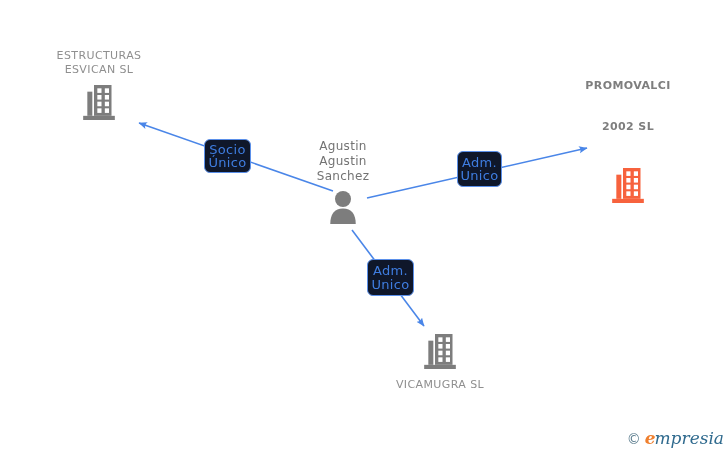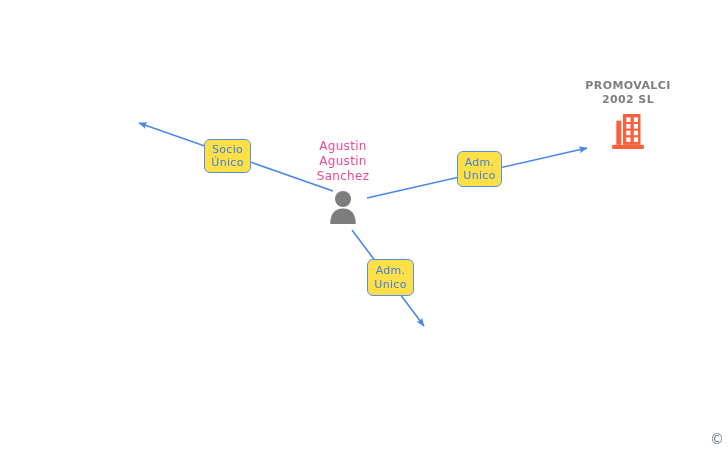--- a/index.html
+++ b/index.html
@@ -4,27 +4,27 @@
 <style>
   html,body{margin:0;padding:0;background:#ffffff;}
   .canvas{
     position:relative;width:728px;height:450px;background:#ffffff;overflow:hidden;
     font-family:"DejaVu Sans","Liberation Sans",sans-serif;
   }
   svg.connectors{position:absolute;left:0;top:0;width:728px;height:450px;}
   .node{position:absolute;display:flex;flex-direction:column;align-items:center;text-align:center;}
   .company-label{font-size:11px;line-height:14px;color:#8f8f8f;letter-spacing:.4px;white-space:nowrap;}
   .company-label.bold{font-weight:bold;color:#7e7e7e;}
-  .person-label{font-size:12px;line-height:15px;color:#ec4899;letter-spacing:.3px;white-space:nowrap;}
+  .person-label{font-size:12px;line-height:15px;color:#737373;letter-spacing:.3px;white-space:nowrap;}
   .icon-building{margin-top:8px;}
   .fill-gray{fill:#7d7d7d;}
   .fill-orange{fill:#f7623d;}
   .rel-box{
-    position:absolute;background:#fde047;border:1.5px solid #5b90ea;border-radius:6px;
-    color:#3f7de0;font-size:11px;line-height:13.5px;letter-spacing:.3px;
+    position:absolute;background:#0f172a;border:1.5px solid #5b90ea;border-radius:6px;
+    color:#3f7de0;font-size:13px;line-height:13.5px;letter-spacing:.3px;
     display:flex;align-items:center;justify-content:center;text-align:center;
     box-sizing:border-box;padding:2px;
   }
   .footer-logo{
     position:absolute;right:4px;bottom:3px;display:flex;align-items:baseline;gap:4px;
     text-decoration:none;cursor:pointer;
   }
   .copy-sym{font-size:14px;color:#5e7f90;}
   .brand{font-family:"DejaVu Serif","Liberation Serif",serif;font-style:italic;font-size:17px;line-height:17px;}
   .brand-e{color:#ef7f2e;font-weight:bold;}
@@ -39,22 +39,43 @@
     <defs>
       <marker id="arrowhead" markerWidth="10" markerHeight="8" refX="8" refY="3.5" orient="auto" markerUnits="userSpaceOnUse">
         <path d="M0,0 Q2.6,3.5 0,7 L8.5,3.5 Z" fill="#4a86e8"></path>
       </marker>
     </defs>
     <line x1="333" y1="191" x2="139" y2="123" stroke="#4a86e8" stroke-width="1.6" marker-end="url(#arrowhead)"></line>
     <line x1="367" y1="198" x2="587" y2="148" stroke="#4a86e8" stroke-width="1.6" marker-end="url(#arrowhead)"></line>
     <line x1="352" y1="230" x2="424" y2="326" stroke="#4a86e8" stroke-width="1.6" marker-end="url(#arrowhead)"></line>
   </svg>
 
+  <div class="node" style="left:24px;top:49px;width:150px;">
+    <div class="company-label">ESTRUCTURAS</div>
+    <div class="company-label">ESVICAN SL</div>
+    <svg class="icon-building" width="32" height="35" viewBox="0 0 38 42">
+      <g class="fill-gray">
+        <rect x="5" y="8" width="6" height="29"></rect>
+        <rect x="13" y="0" width="21" height="37"></rect>
+        <rect x="0" y="37" width="38" height="5"></rect>
+      </g>
+      <g fill="#ffffff">
+        <rect x="17" y="4" width="5" height="5.5"></rect>
+          <rect x="26" y="4" width="5" height="5.5"></rect>
+        <rect x="17" y="12" width="5" height="5.5"></rect>
+          <rect x="26" y="12" width="5" height="5.5"></rect>
+        <rect x="17" y="20" width="5" height="5.5"></rect>
+          <rect x="26" y="20" width="5" height="5.5"></rect>
+        <rect x="17" y="28" width="5" height="5.5"></rect>
+          <rect x="26" y="28" width="5" height="5.5"></rect>
+      </g>
+    </svg>
+  </div>
 
-  <div class="node" style="left:553px;top:79px;width:150px;">
+  <div class="node" style="left:553px;top:79px;width:150px;gap:27px;">
     <div class="company-label bold">PROMOVALCI</div>
     <div class="company-label bold">2002 SL</div>
     <svg class="icon-building" style="margin-top:7px;" width="32" height="35" viewBox="0 0 38 42">
       <g class="fill-orange">
         <rect x="5" y="8" width="6" height="29"></rect>
         <rect x="13" y="0" width="21" height="37"></rect>
         <rect x="0" y="37" width="38" height="5"></rect>
       </g>
       <g fill="#ffffff">
         <rect x="17" y="4" width="5" height="5.5"></rect>
@@ -74,22 +95,45 @@
     <div class="person-label">Agustin</div>
     <div class="person-label">Sanchez</div>
     <svg style="margin-top:6px;" width="38" height="34" viewBox="0 0 40 36">
       <g class="fill-gray">
         <circle cx="20" cy="9.5" r="8.5"></circle>
         <path d="M20,19.5 C11,19.5 6.5,25.5 6.5,36 L33.5,36 C33.5,25.5 29,19.5 20,19.5 Z"></path>
       </g>
     </svg>
   </div>
 
+  <div class="node" style="left:365px;top:334px;width:150px;">
+    <svg width="32" height="35" viewBox="0 0 38 42">
+      <g class="fill-gray">
+        <rect x="5" y="8" width="6" height="29"></rect>
+        <rect x="13" y="0" width="21" height="37"></rect>
+        <rect x="0" y="37" width="38" height="5"></rect>
+      </g>
+      <g fill="#ffffff">
+        <rect x="17" y="4" width="5" height="5.5"></rect>
+          <rect x="26" y="4" width="5" height="5.5"></rect>
+        <rect x="17" y="12" width="5" height="5.5"></rect>
+          <rect x="26" y="12" width="5" height="5.5"></rect>
+        <rect x="17" y="20" width="5" height="5.5"></rect>
+          <rect x="26" y="20" width="5" height="5.5"></rect>
+        <rect x="17" y="28" width="5" height="5.5"></rect>
+          <rect x="26" y="28" width="5" height="5.5"></rect>
+      </g>
+    </svg>
+    <div class="company-label" style="margin-top:9px;">VICAMUGRA SL</div>
+  </div>
 
   <div class="rel-box" style="left:204px;top:139px;width:47px;height:34px;">Socio Único</div>
   <div class="rel-box" style="left:457px;top:151px;width:45px;height:36px;">Adm. Unico</div>
   <div class="rel-box" style="left:367px;top:259px;width:47px;height:37px;">Adm. Unico</div>
 
   <div class="footer-logo">
     <span class="copy-sym">©</span>
+    <span class="brand">
+      <span class="brand-e">e</span><span class="brand-rest">mpresia</span>
+    </span>
   </div>
 
 </div>
 
 </body></html>

